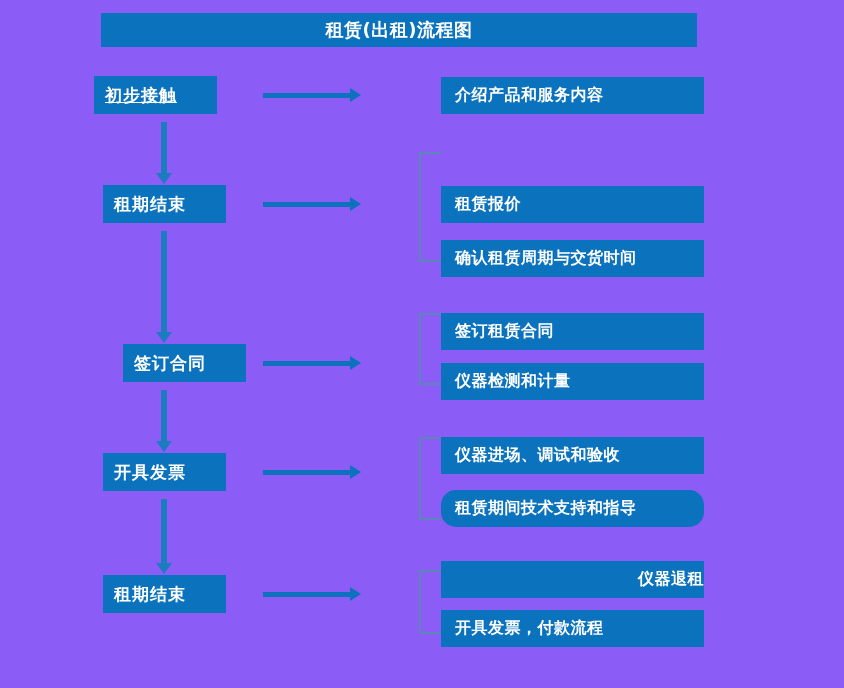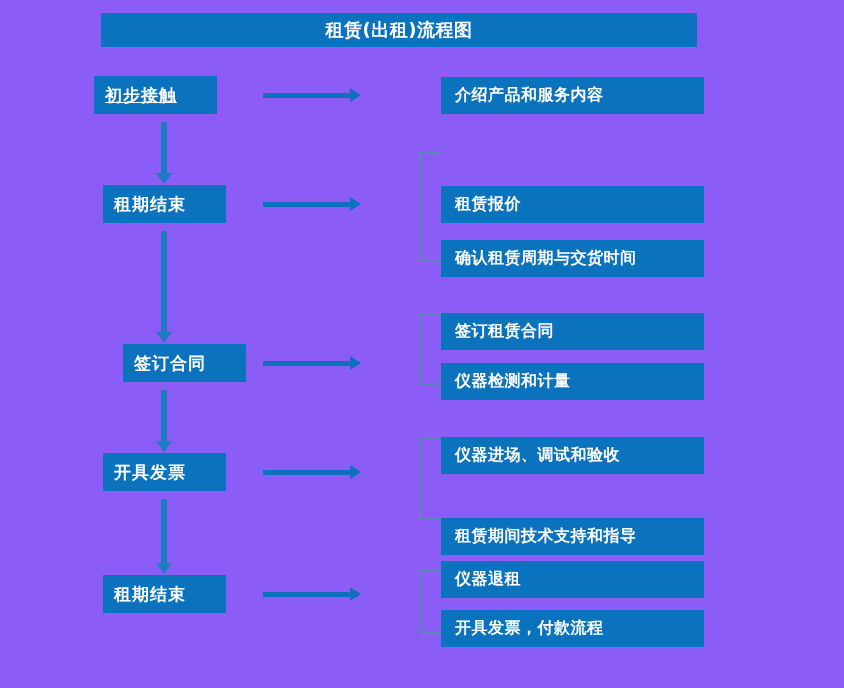--- a/index.html
+++ b/index.html
@@ -216,25 +216,25 @@
   </div>
 
   <div class="node detail" style="top:313px;">
     <span>签订租赁合同</span>
   </div>
 
   <div class="node detail" style="top:423px;margin-top:14px;">
     <span>仪器进场、调试和验收</span>
   </div>
 
-  <div class="node detail" style="top:518px;">
+  <div class="node detail" style="top:490px;border-radius:15px;">
     <span>租赁期间技术支持和指导</span>
   </div>
 
-  <div class="node detail" style="top:561px;">
+  <div class="node detail" style="top:561px;justify-content:flex-end;">
     <span>仪器退租</span>
   </div>
 
   <div class="node detail" style="top:610px;">
     <span>开具发票，付款流程</span>
   </div>
 
 </div>
 
 </body></html>

